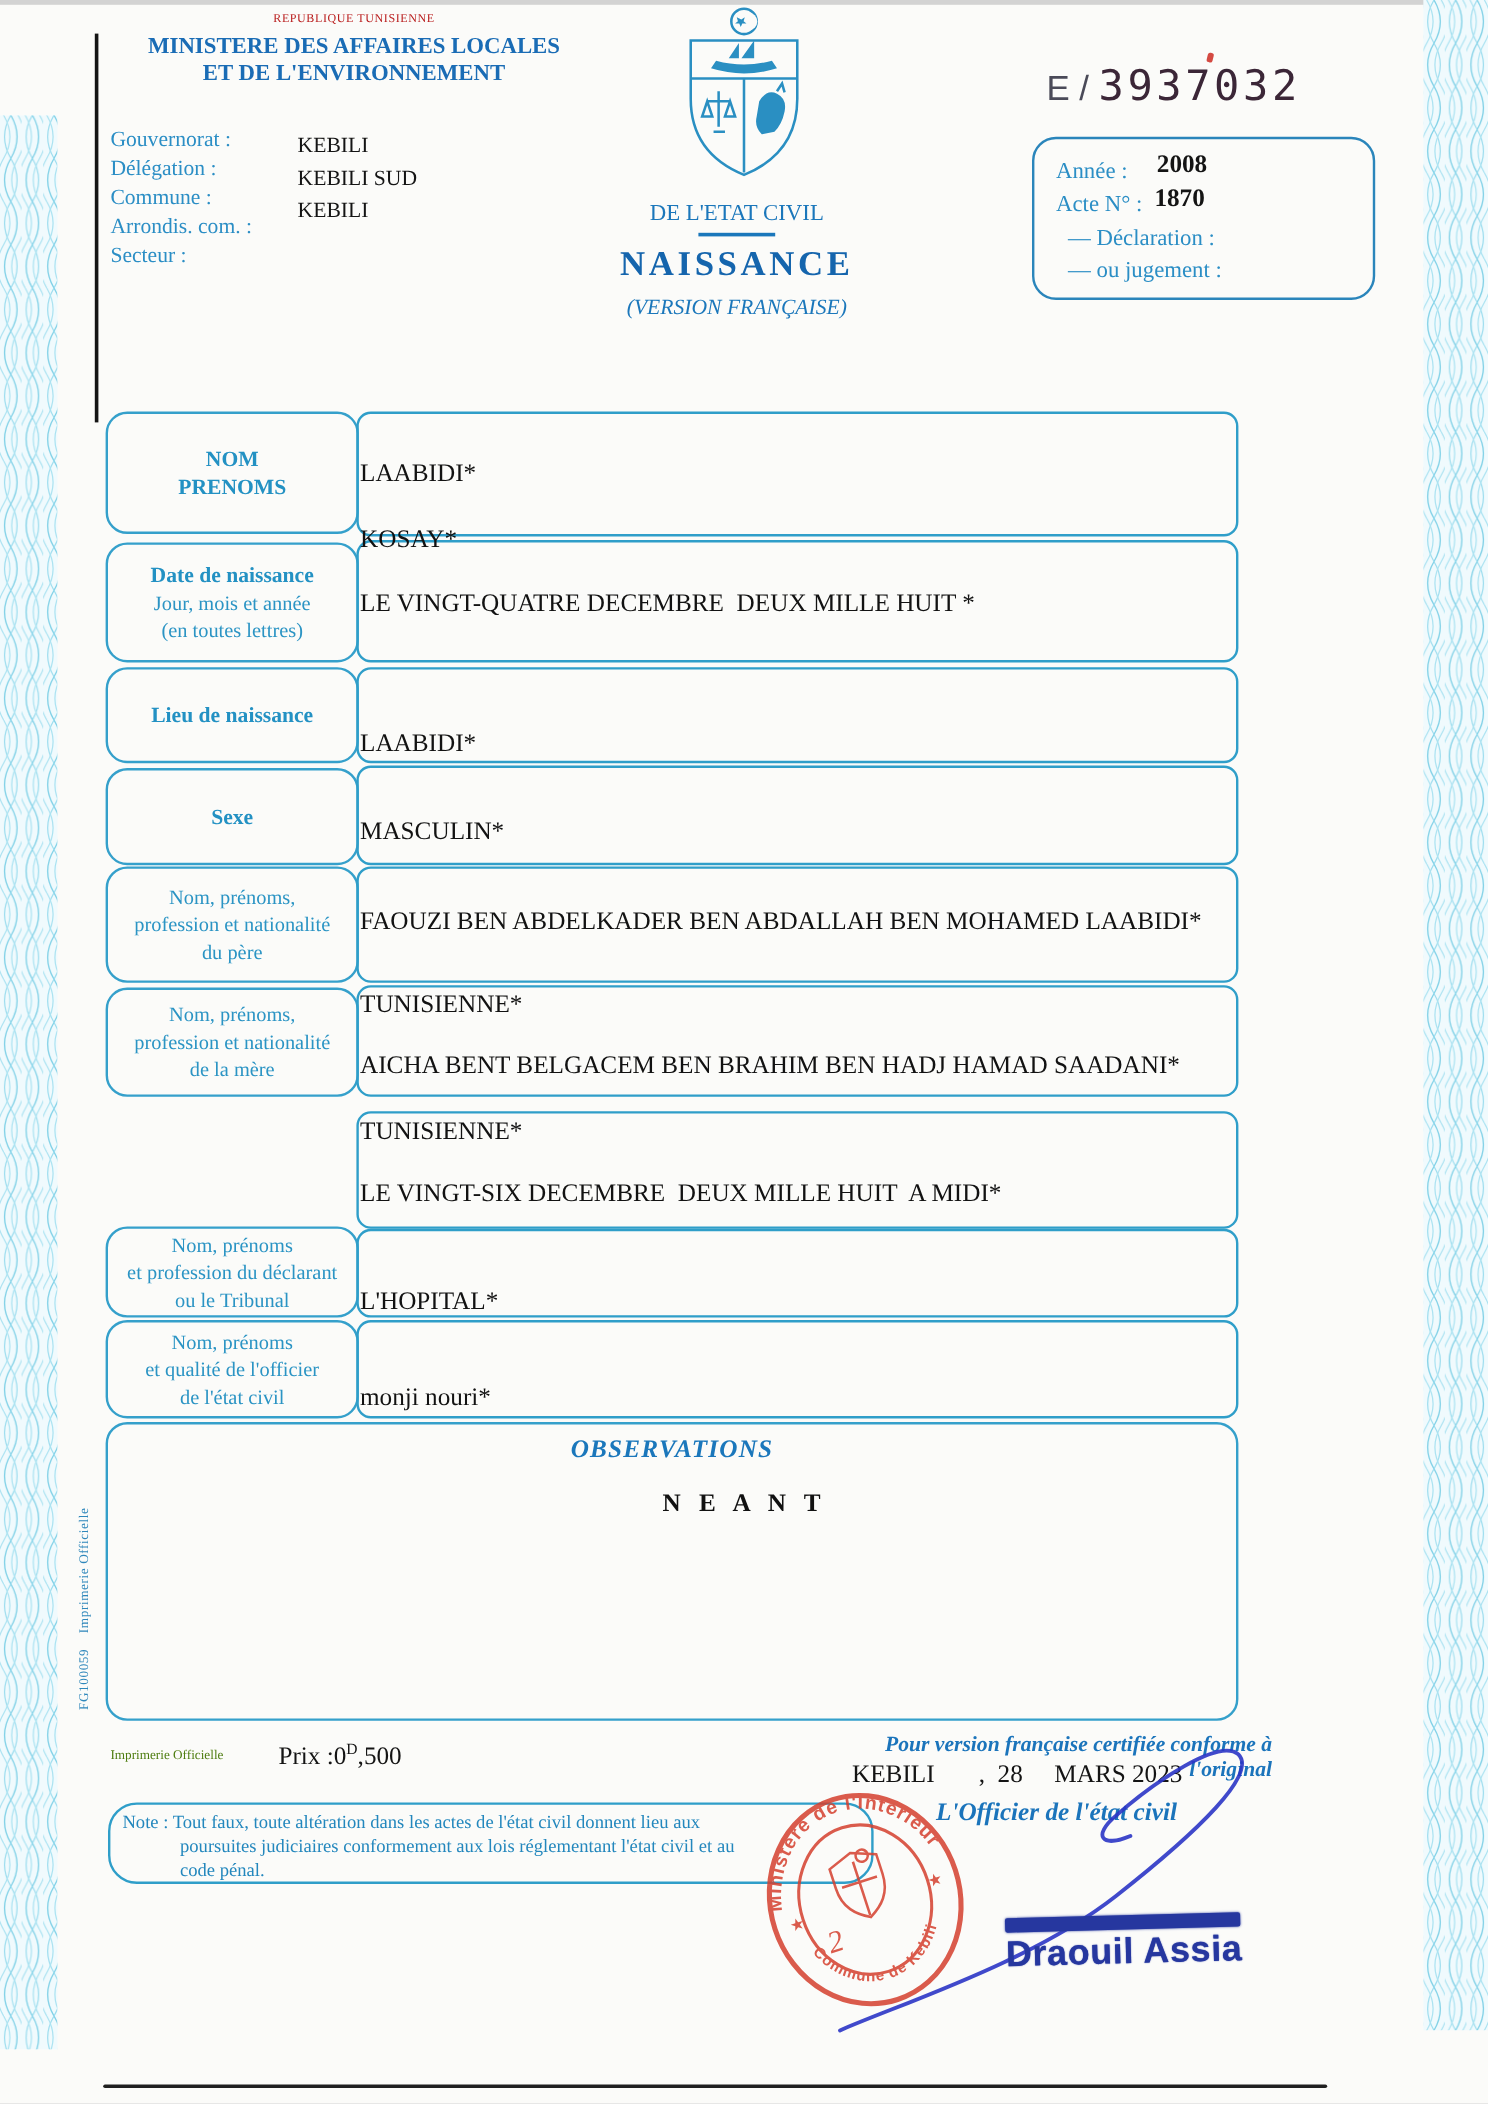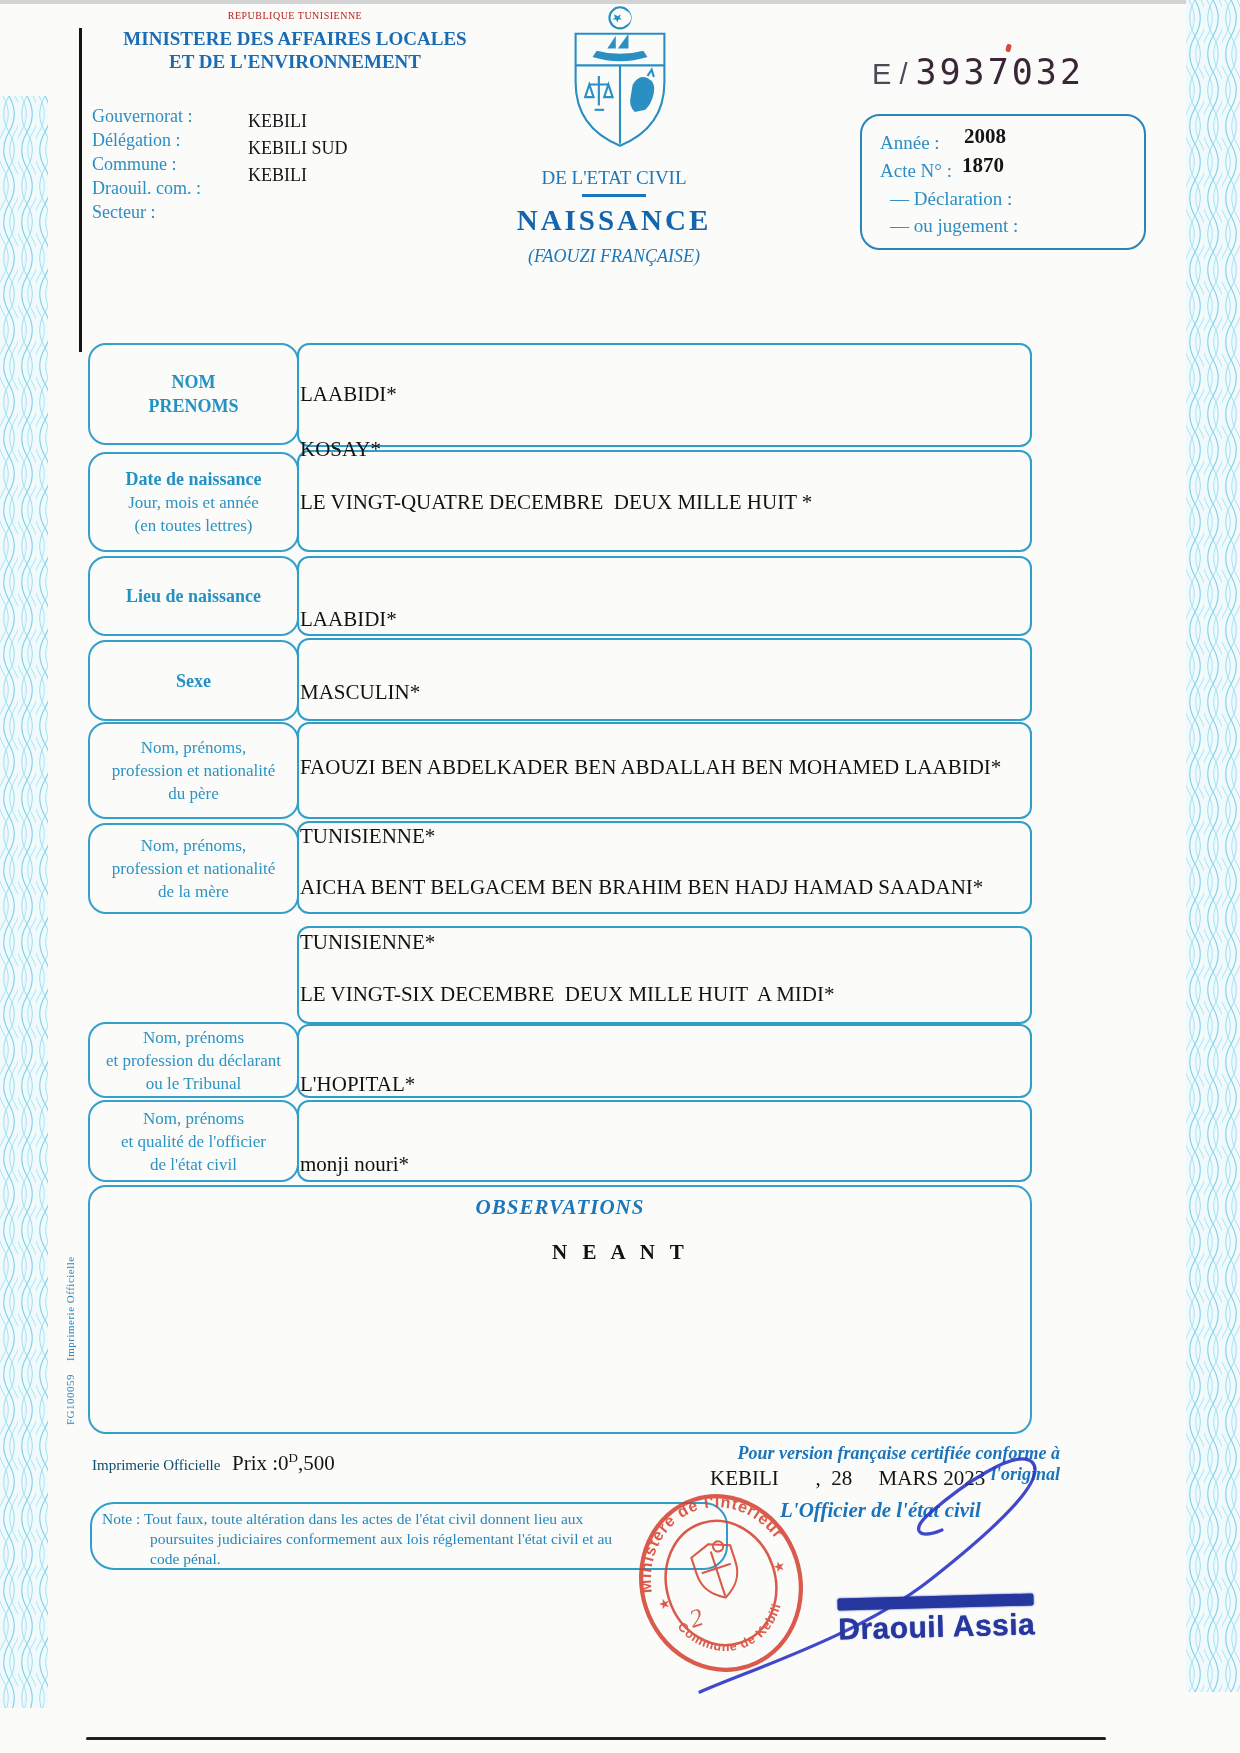--- a/index.html
+++ b/index.html
@@ -36,21 +36,21 @@
   .valbox{position:absolute;left:297px;width:731px;border:2.5px solid #2f9ec9;border-radius:12px;}
   .val{position:absolute;font-size:21px;color:#121212;white-space:pre;}
   
   .obsbox{position:absolute;left:88px;top:1185px;width:940px;height:245px;
           border:2.5px solid #35a0cb;border-radius:18px;}
   .obstitle{text-align:center;margin-top:8px;font-size:21px;font-weight:bold;font-style:italic;
             color:#1b77bb;letter-spacing:1px;}
   .neant{position:absolute;left:552px;top:1240px;font-size:21px;font-weight:bold;
          letter-spacing:5px;white-space:pre;color:#111;}
   
-  .imprimerie{font-size:15px;color:#0c4a6e;}
+  .imprimerie{font-size:11px;color:#4d7c0f;}
   .prix{font-size:21px;color:#141414;}
   .prix sup{font-size:13px;}
   .notebox{position:absolute;left:90px;top:1502px;width:638px;height:68px;
            border:2px solid #2f9ec9;border-radius:24px;padding:5px 10px;box-sizing:border-box;}
   .notetext{font-size:15.5px;line-height:20px;color:#2387bd;white-space:pre-line;
             padding-left:48px;text-indent:-48px;}
   .certif{font-size:18px;font-weight:bold;font-style:italic;color:#1b74bb;text-align:right;}
   .placedate{font-size:21px;color:#141414;white-space:pre;}
   .officer{font-size:21px;font-weight:bold;font-style:italic;color:#1b74bb;}
   .sidetext{font-size:11px;color:#2f87bb;letter-spacing:.5px;transform:rotate(-90deg);
@@ -104,21 +104,21 @@
   <div class="abs" style="left:80px;top:10px;width:430px;text-align:center;">
     <div class="rep">REPUBLIQUE TUNISIENNE</div>
     <div class="ministry" style="margin-top:6px;">MINISTERE DES AFFAIRES LOCALES</div>
     <div class="ministry">ET DE L'ENVIRONNEMENT</div>
   </div>
 
   <div class="abs" style="left:92px;top:104px;">
     <div class="govlabel">Gouvernorat :</div>
     <div class="govlabel">Délégation :</div>
     <div class="govlabel">Commune :</div>
-    <div class="govlabel">Draouil. com. :</div>
+    <div class="govlabel">Arrondis. com. :</div>
     <div class="govlabel">Secteur :</div>
   </div>
   <div class="abs" style="left:248px;top:108px;">
     <div class="govval">KEBILI</div>
     <div class="govval">KEBILI SUD</div>
     <div class="govval">KEBILI</div>
   </div>
 
   <svg class="abs" style="left:556px;top:2px;" width="128" height="148" viewBox="0 0 120 140">
     <g fill="none" stroke="#2a8fc2" stroke-width="2">
@@ -134,21 +134,21 @@
       <path d="M36 102 h9" stroke-width="2"></path>
       <path d="M72 78 q6 -10 14 -6 q8 4 6 14 q-2 10 -8 16 l-10 2 q-6 -6 -4 -14 z" fill="#2a8fc2" stroke="none"></path>
       <path d="M86 70 l4 -6 2 7" stroke-width="2"></path>
     </g>
   </svg>
 
   <div class="abs" style="left:300px;top:162px;width:628px;text-align:center;">
     <div class="t2">DE L'ETAT CIVIL</div>
     <div class="t-underline"></div>
     <div class="tmain">NAISSANCE</div>
-    <div class="tsub">(FAOUZI FRANÇAISE)</div>
+    <div class="tsub">(VERSION FRANÇAISE)</div>
   </div>
 
   <div class="abs serial" style="left:872px;top:52px;">
     <span class="pre">E /</span>
     <span class="num">3937032</span>
   </div>
   <div class="redtick"></div>
 
   <div class="abs acte-box" style="left:860px;top:114px;width:282px;height:132px;">
     <span class="bl" style="left:18px;top:16px;">Année :</span>

